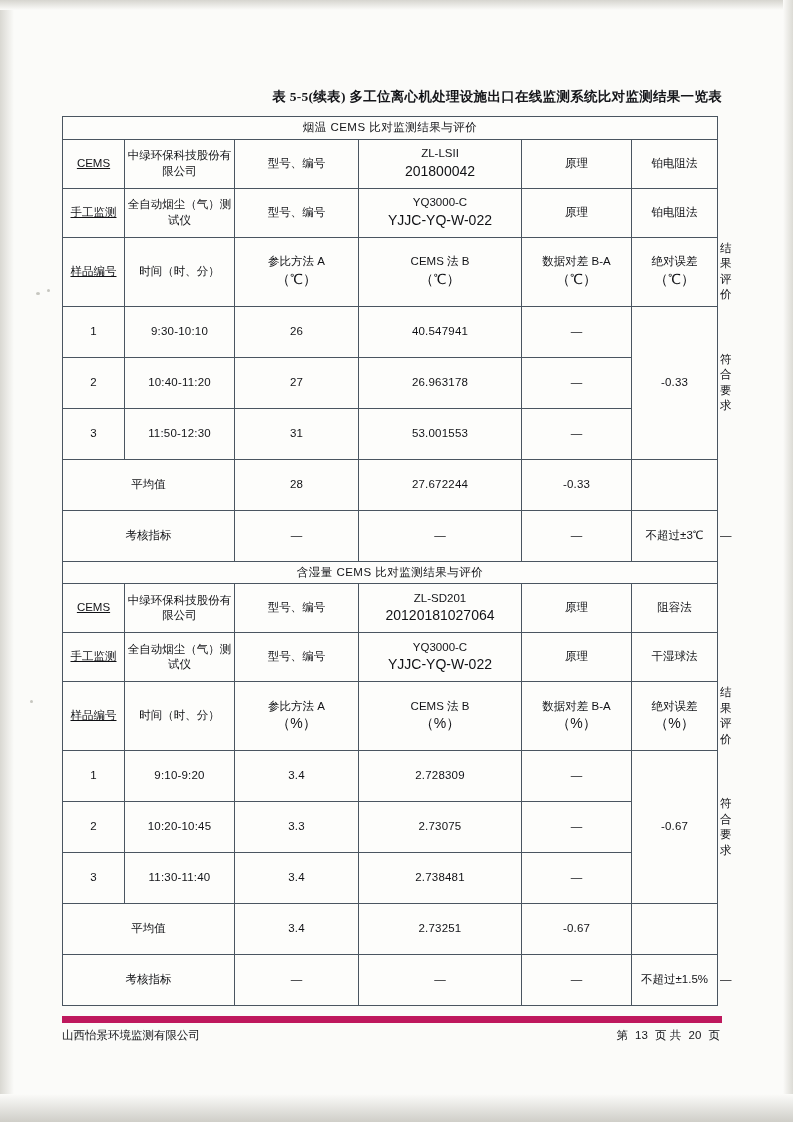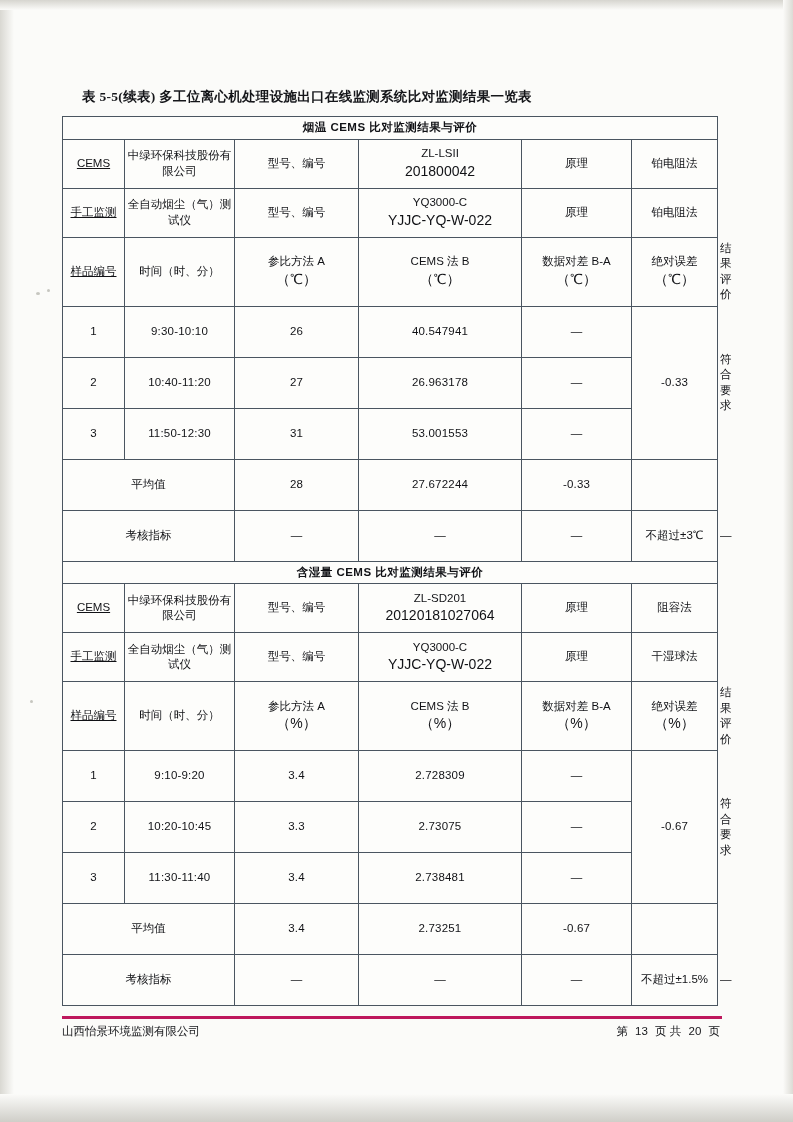--- a/index.html
+++ b/index.html
@@ -46,21 +46,21 @@
   }
   .content {
     position: absolute;
     left: 62px;
     top: 88px;
     width: 660px;
   }
   .doc-title {
     font-size: 13.5px;
     font-weight: bold;
-    text-align: left;
+    text-align: right;
     letter-spacing: 0.3px;
     color: #15161a;
     margin-left: 20px;
     margin-bottom: 10px;
     white-space: nowrap;
   }
   table.main {
     border-collapse: collapse;
     width: 655px;
     table-layout: fixed;
@@ -71,21 +71,21 @@
     text-align: center;
     vertical-align: middle;
     color: #111216;
     font-size: 11.5px;
     line-height: 1.35;
     padding: 3px 2px;
     font-family: "Liberation Sans", sans-serif;
   }
   td.sec-head {
     font-size: 13px;
-    font-weight: bold;
+    font-weight: normal;
     font-family: "Liberation Sans", sans-serif;
     padding: 9px 0;
     letter-spacing: 0.5px;
   }
   td.tall {
     height: 42px;
     text-decoration: underline;
   }
   td.row-cell {
     height: 44px;
@@ -98,21 +98,21 @@
   }
   .sub {
     display: block;
     font-size: 14px;
   }
   .footer {
     position: absolute;
     left: 62px;
     top: 1016px;
     width: 660px;
-    border-top: 3px solid #be185d;
+    border-top: 7px solid #be185d;
     padding-top: 5px;
     display: flex;
     justify-content: space-between;
     font-size: 11.5px;
     color: #15161a;
     font-family: "Liberation Sans", sans-serif;
   }
   .footer .right span {
     margin: 0 2px;
   }

